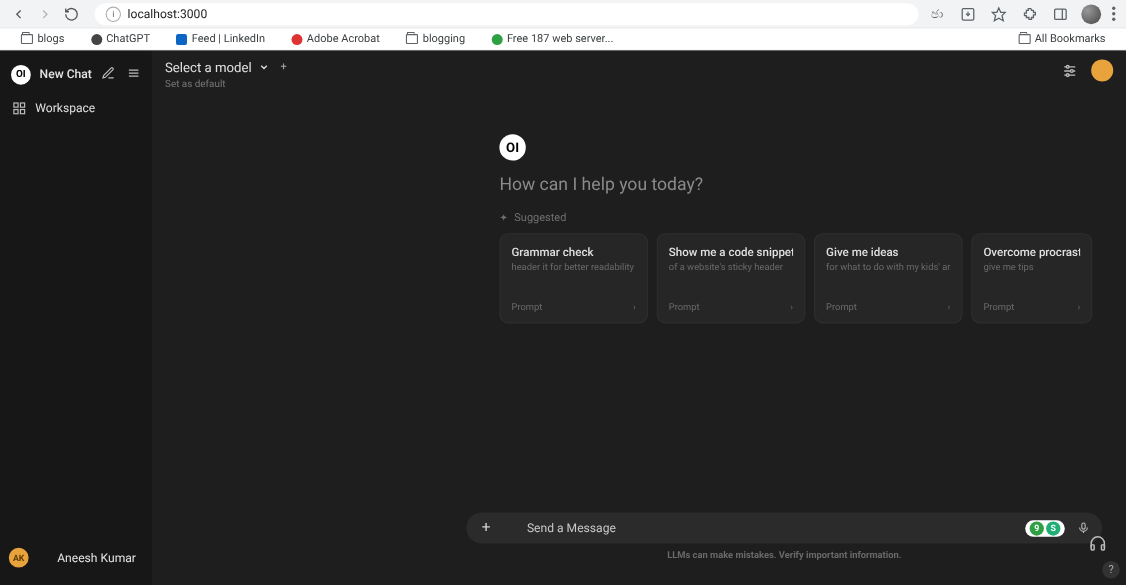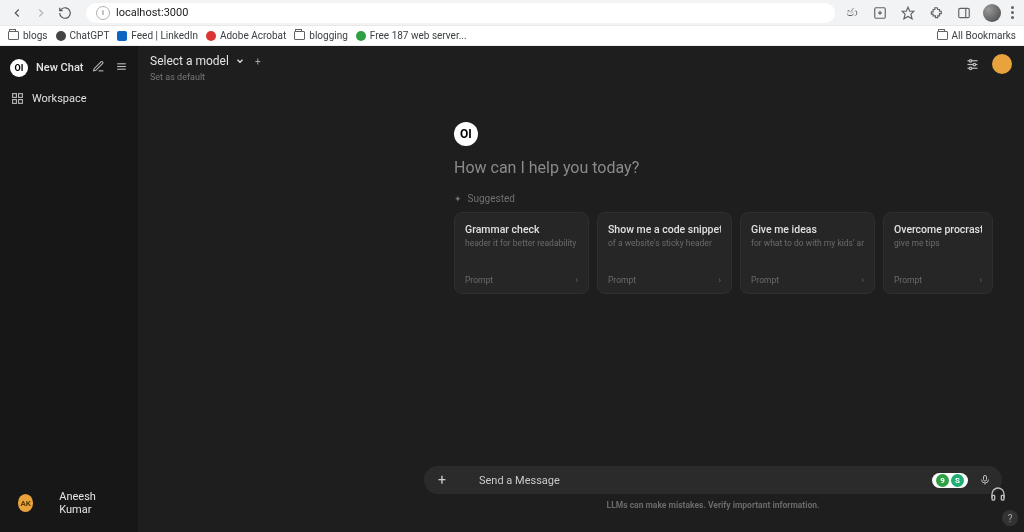--- a/index.html
+++ b/index.html
@@ -11,42 +11,42 @@
   .nav-btn svg { width: 14px; height: 14px; }
   .url-bar { flex: 1; margin: 0 8px; height: 20px; background: #fff; border-radius: 12px; display: flex; align-items: center; padding: 0 10px; font-size: 11px; color: #5f6368; }
   .url-text { color:#202124; }
   .url-icon { width:14px; height:14px; margin-right:6px; display:flex; align-items:center; justify-content:center; border:1px solid #b0b0b0; border-radius:50%; font-size:8px; color:#5f6368;}
   .tbar-right { display:flex; align-items:center; gap:10px; padding-right:4px; color:#5f6368; font-size:11px;}
   .tbar-right .ic { width:18px; height:18px; display:flex; align-items:center; justify-content:center;}
   .avatar-sm { width:18px; height:18px; border-radius:50%; background:radial-gradient(circle at 30% 30%, #999, #444);}
   .dots { display:flex; flex-direction:column; gap:2px;}
   .dots span{width:3px;height:3px;border-radius:50%;background:#5f6368;}
 
-  .bookmarks-bar { height: 20px; background: #fff; display: flex; align-items: center; padding: 0 8px; gap: 8px; font-size: 10px; color: #3c4043; border-bottom:1px solid #eee;}
+  .bookmarks-bar { height: 20px; background: #fff; display: flex; align-items: center; padding: 0 19px; gap: 24px; font-size: 10px; color: #3c4043; border-bottom:1px solid #eee;}
   .bm-item { display: flex; align-items:center; gap:4px; }
   .bm-folder { width:11px;height:9px;border:1px solid #5f6368;border-radius:1px;position:relative;}
   .bm-folder::before{content:'';position:absolute;top:-3px;left:0;width:5px;height:2px;border:1px solid #5f6368;border-bottom:none;border-radius:1px 1px 0 0;}
   .bm-dot{width:10px;height:10px;border-radius:50%;background:#444;}
   .bm-li{width:10px;height:10px;background:#0a66c2;border-radius:2px;}
   .bm-ad{width:10px;height:10px;background:#d33;border-radius:50%;}
   .bm-ff{width:10px;height:10px;border-radius:50%;background:#2ea043;}
   .bm-spacer{flex:1;}
 
   
   .app { position:relative; height: 486px; display:flex; background:#1a1a1a; color:#e5e5e5; }
 
   .sidebar { width:138px; background:#171717; display:flex; flex-direction:column; padding:8px 0; }
   .sb-item { display:flex; align-items:center; gap:8px; padding:6px 10px; font-size:11px; color:#e0e0e0; cursor:pointer; }
   .logo-circle{width:18px;height:18px;border-radius:50%;background:#fff;color:#000;font-size:9px;font-weight:700;display:flex;align-items:center;justify-content:center;}
   .sb-ic{width:14px;height:14px;display:flex;align-items:center;justify-content:center;color:#bcbcbc;}
   .sb-top{display:flex;align-items:center;justify-content:space-between;padding:4px 10px 8px 10px;}
   .sb-top-inner{display:flex;align-items:center;gap:8px;}
   .sb-right-icons{display:flex;gap:10px;color:#bcbcbc;}
   .sb-spacer{flex:1;}
-  .sb-user{display:flex;align-items:center;gap:26px;padding:8px 18px;font-size:11px;}
+  .sb-user{display:flex;align-items:center;gap:26px;padding:8px 8px;font-size:11px;}
   .avatar-y{width:18px;height:18px;border-radius:50%;background:#e8a33d;color:#5a3b00;font-size:8px;font-weight:700;display:flex;align-items:center;justify-content:center;}
 
   .main { flex:1; position:relative; background:#1e1e1e; display:flex; flex-direction:column; }
   .topstrip { display:flex; align-items:center; gap:10px; padding:8px 12px;text-align:right; }
   .model-sel{display:flex;align-items:center;gap:6px;font-size:12px;color:#e3e3e3;}
   .model-sub{font-size:9px;color:#777;position:absolute;top:26px;left:12px;}
   .plus-pill{width:14px;height:14px;border-radius:50%;display:flex;align-items:center;justify-content:center;color:#aaa;font-size:10px;}
   .top-right{position:absolute;top:8px;right:12px;display:flex;align-items:center;gap:12px;}
   .tr-ic{width:16px;height:16px;color:#bcbcbc;display:flex;align-items:center;justify-content:center;}
   .avatar-big{width:20px;height:20px;border-radius:50%;background:#e8a33d;}

